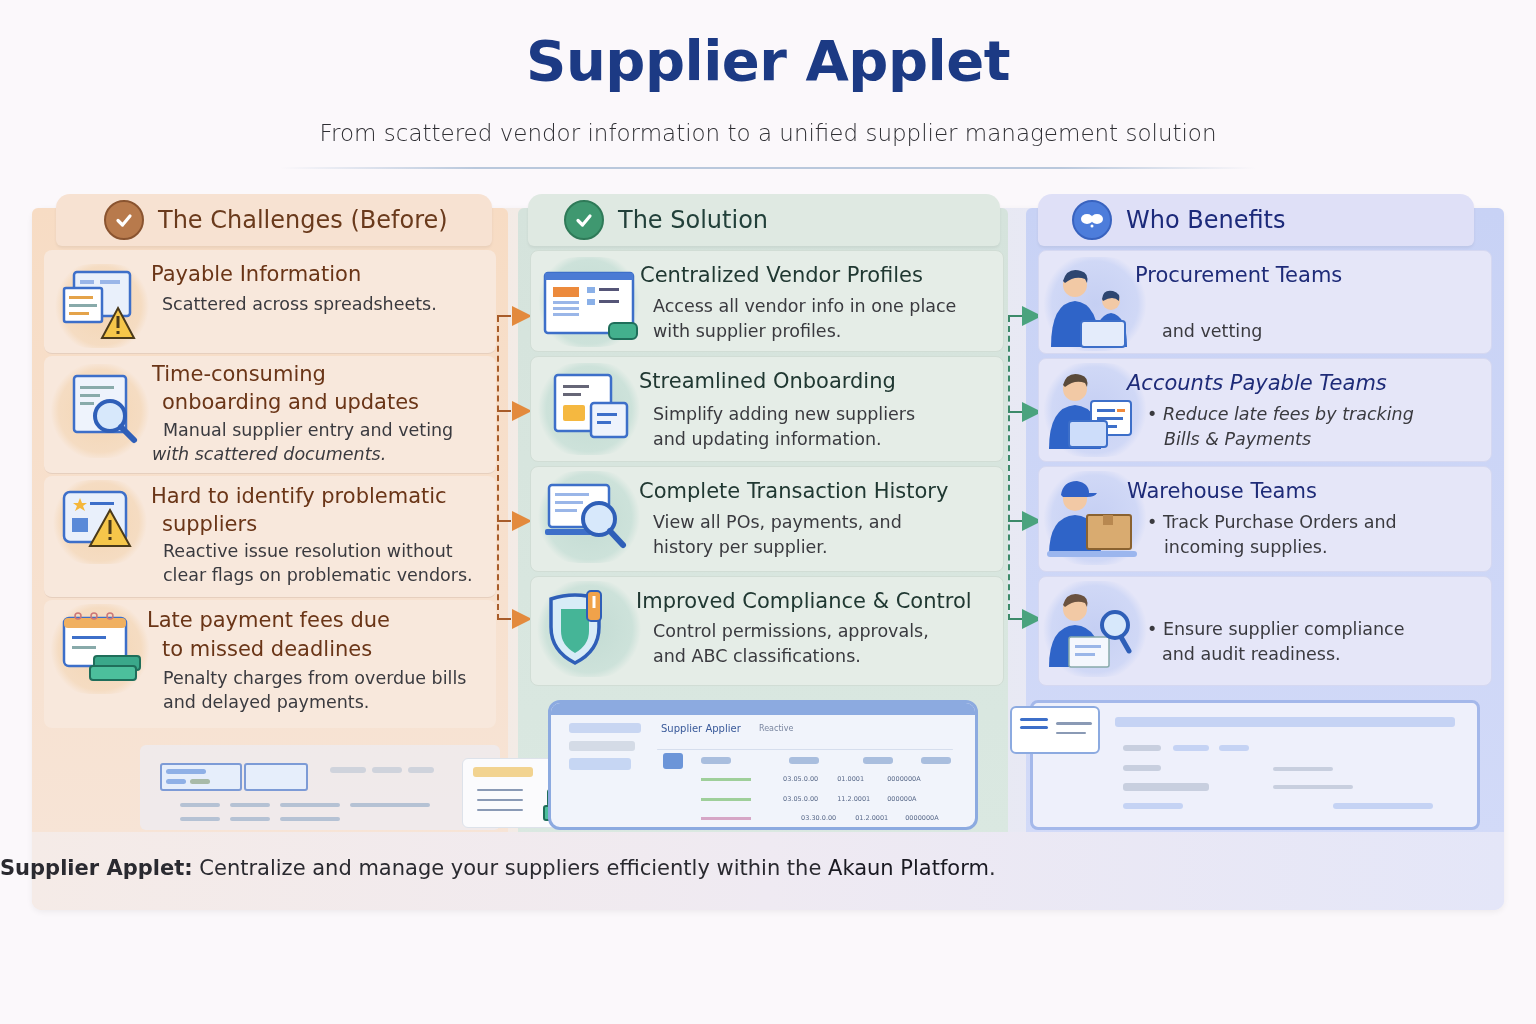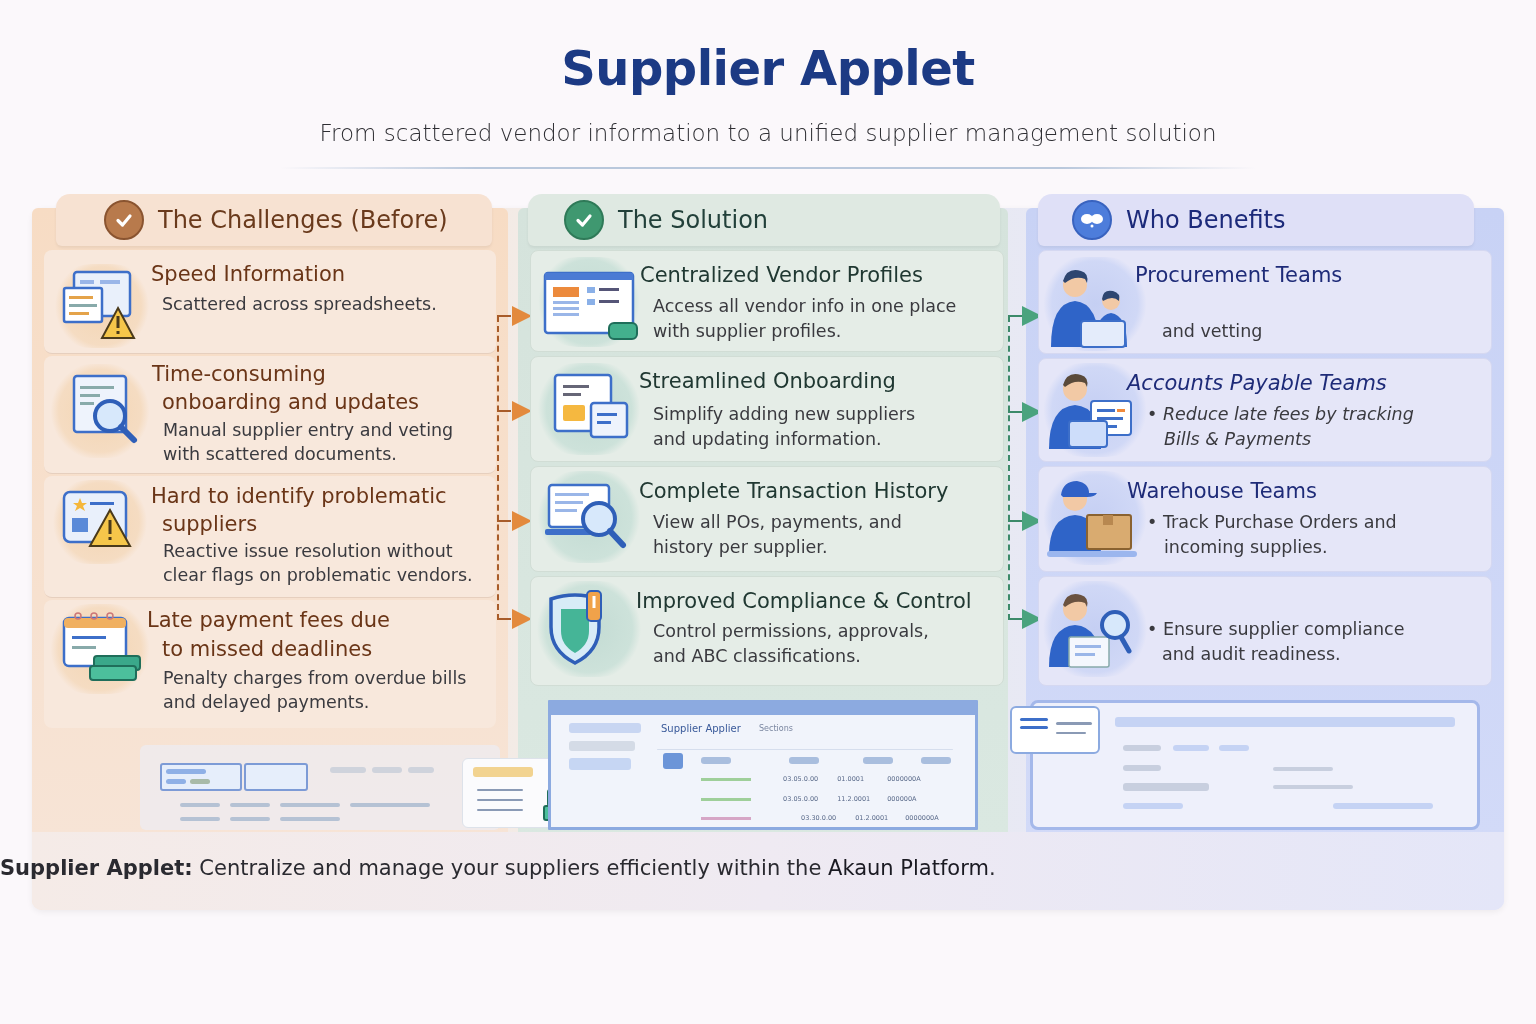--- a/index.html
+++ b/index.html
@@ -3,22 +3,22 @@
 <meta charset="utf-8">
 <style>
   * { box-sizing: border-box; margin: 0; padding: 0; }
   html, body { width: 1536px; height: 1024px; overflow: hidden; }
   body {
     background: #fbf8fb;
     font-family: "DejaVu Sans", sans-serif;
     position: relative;
   }
   .title {
-    position: absolute; left: 0; width: 1536px; top: 40px;
-    text-align: center; font-size: 48px; font-weight: bold;
+    position: absolute; left: 0; width: 1536px; top: 28px;
+    text-align: center; font-size: 56px; font-weight: bold;
     color: #1c3a84; letter-spacing: -0.5px;
     font-family: "DejaVu Sans", sans-serif;
   }
   .subtitle {
     position: absolute; left: 0; width: 1536px; top: 120px;
     text-align: center; font-size: 23px; color: #2e2e33;
     font-family: "DejaVu Sans", sans-serif; font-weight: 300;
   }
   .divider {
     position: absolute; left: 280px; width: 976px; top: 167px; height: 2px;
@@ -157,39 +157,39 @@
         <rect x="48" y="16" width="20" height="4" fill="#9ab6e8"></rect>
       <rect x="12" y="24" width="38" height="34" rx="2" fill="#fff" stroke="#3d6fc9" stroke-width="2.5"></rect>
       <rect x="17" y="32" width="24" height="3" fill="#e4a34a"></rect>
         <rect x="17" y="40" width="28" height="3" fill="#8aa"></rect>
         <rect x="17" y="48" width="20" height="3" fill="#e4a34a"></rect>
       <polygon points="66,44 82,74 50,74" fill="#f5c64a" stroke="#4a3a1a" stroke-width="2"></polygon>
       <rect x="64.5" y="52" width="3" height="12" fill="#4a3a1a"></rect>
         <rect x="64.5" y="67" width="3" height="3" fill="#4a3a1a"></rect>
     </svg>
   </div>
-  <div class="ctitle" style="left:107px;top:10px;">Speed Information</div>
+  <div class="ctitle" style="left:107px;top:10px;">Payable Information</div>
   <div class="cdesc" style="left:118px;top:42px;">Scattered across spreadsheets.</div>
 </div>
 
 <div class="card card-c1" style="top:356px;height:118px;">
   <div class="ill ill-c1" style="left:6px;top:8px;width:100px;height:94px;">
     <svg width="100" height="94" viewBox="0 0 100 94">
       <rect x="24" y="12" width="52" height="56" rx="3" fill="#eef3fc" stroke="#3d6fc9" stroke-width="2.5"></rect>
       <rect x="30" y="22" width="34" height="3" fill="#8aa"></rect>
         <rect x="30" y="30" width="20" height="3" fill="#8aa"></rect>
         <rect x="30" y="38" width="14" height="3" fill="#8aa"></rect>
       <circle cx="60" cy="52" r="15" fill="#d7e8fb" stroke="#2f5fb8" stroke-width="4"></circle>
       <line x1="71" y1="63" x2="84" y2="76" stroke="#2f5fb8" stroke-width="6" stroke-linecap="round"></line>
     </svg>
   </div>
   <div class="ctitle" style="left:108px;top:4px;">Time-consuming</div>
   <div class="ctitle" style="left:118px;top:32px;">onboarding and updates</div>
   <div class="cdesc" style="left:119px;top:62px;">Manual supplier entry and veting</div>
-  <div class="cdesc" style="left:119px;top:86px;">with scattered documents.</div>
+  <div class="cdesc" style="left:108px;top:86px;font-style:italic;">with scattered documents.</div>
 </div>
 
 <div class="card card-c1" style="top:476px;height:122px;">
   <div class="ill ill-c1" style="left:6px;top:4px;width:100px;height:84px;">
     <svg width="100" height="84" viewBox="0 0 100 84">
       <rect x="14" y="12" width="62" height="50" rx="6" fill="#e9f0fb" stroke="#3d6fc9" stroke-width="2.5"></rect>
       <polygon points="30,18 32,23 37,23 33,26 35,31 30,28 25,31 27,26 23,23 28,23" fill="#f5b73a"></polygon>
       <rect x="40" y="22" width="24" height="3" fill="#3d6fc9"></rect>
       <rect x="22" y="38" width="16" height="14" fill="#5a8ad8"></rect>
       <polygon points="60,30 80,66 40,66" fill="#f5c64a" stroke="#4a3a1a" stroke-width="2"></polygon>
@@ -400,27 +400,27 @@
 
 <div class="screen" style="left:462px;top:758px;width:150px;height:70px;background:#fbfbfd;border:1px solid #dde2ea;">
   <div class="mock-bar" style="left:10px;top:8px;width:60px;height:10px;background:#f2d390;"></div>
   <div class="mock-bar" style="left:14px;top:30px;width:46px;height:2px;background:#8a9ab5;"></div>
   <div class="mock-bar" style="left:14px;top:40px;width:46px;height:2px;background:#8a9ab5;"></div>
   <div class="mock-bar" style="left:14px;top:50px;width:46px;height:2px;background:#8a9ab5;"></div>
   <div class="mock-bar" style="left:84px;top:30px;width:60px;height:18px;background:#43b08d;border:2px solid #1f6e5a;"></div>
   <div class="mock-bar" style="left:80px;top:46px;width:62px;height:16px;background:#4cbf9c;border:2px solid #1f6e5a;"></div>
 </div>
 
-<div class="screen" style="left:548px;top:700px;width:430px;height:130px;background:#f1f4fb;border:3px solid #8caae0;border-radius:1px;">
+<div class="screen" style="left:548px;top:700px;width:430px;height:130px;background:#f1f4fb;border:3px solid #8caae0;border-radius:12px;">
   <div style="position:absolute;left:0;top:0;width:100%;height:12px;background:#8caae0;"></div>
   <div class="mock-bar" style="left:18px;top:20px;width:72px;height:10px;background:#c8d6f2;"></div>
   <div class="mock-bar" style="left:18px;top:38px;width:66px;height:10px;background:#d4dbe6;"></div>
   <div class="mock-bar" style="left:18px;top:55px;width:62px;height:12px;background:#c6d6f3;"></div>
   <div style="position:absolute;left:110px;top:20px;font-size:10px;color:#3a5a9a;">Supplier Applier</div>
-  <div style="position:absolute;left:208px;top:21px;font-size:8px;color:#7a86a0;">Sections</div>
+  <div style="position:absolute;left:208px;top:21px;font-size:8px;color:#7a86a0;">Reactive</div>
   <div class="mock-bar" style="left:106px;top:46px;width:296px;height:1px;background:#d6deed;"></div>
   <div class="mock-bar" style="left:112px;top:50px;width:20px;height:16px;background:#6c95d8;"></div>
   <div class="mock-bar" style="left:150px;top:54px;width:30px;height:7px;background:#a9bede;"></div>
   <div class="mock-bar" style="left:238px;top:54px;width:30px;height:7px;background:#a9bede;"></div>
   <div class="mock-bar" style="left:312px;top:54px;width:30px;height:7px;background:#a9bede;"></div>
   <div class="mock-bar" style="left:370px;top:54px;width:30px;height:7px;background:#a9bede;"></div>
 
   <div style="position:absolute;left:150px;top:72px;width:260px;font-size:6.5px;color:#5a6a8a;">
     <span style="display:inline-block;width:50px;height:3px;background:#9fcf9a;vertical-align:middle;"></span>
     <span style="display:inline-block;width:52px;margin-left:30px;">03.05.0.00</span>

